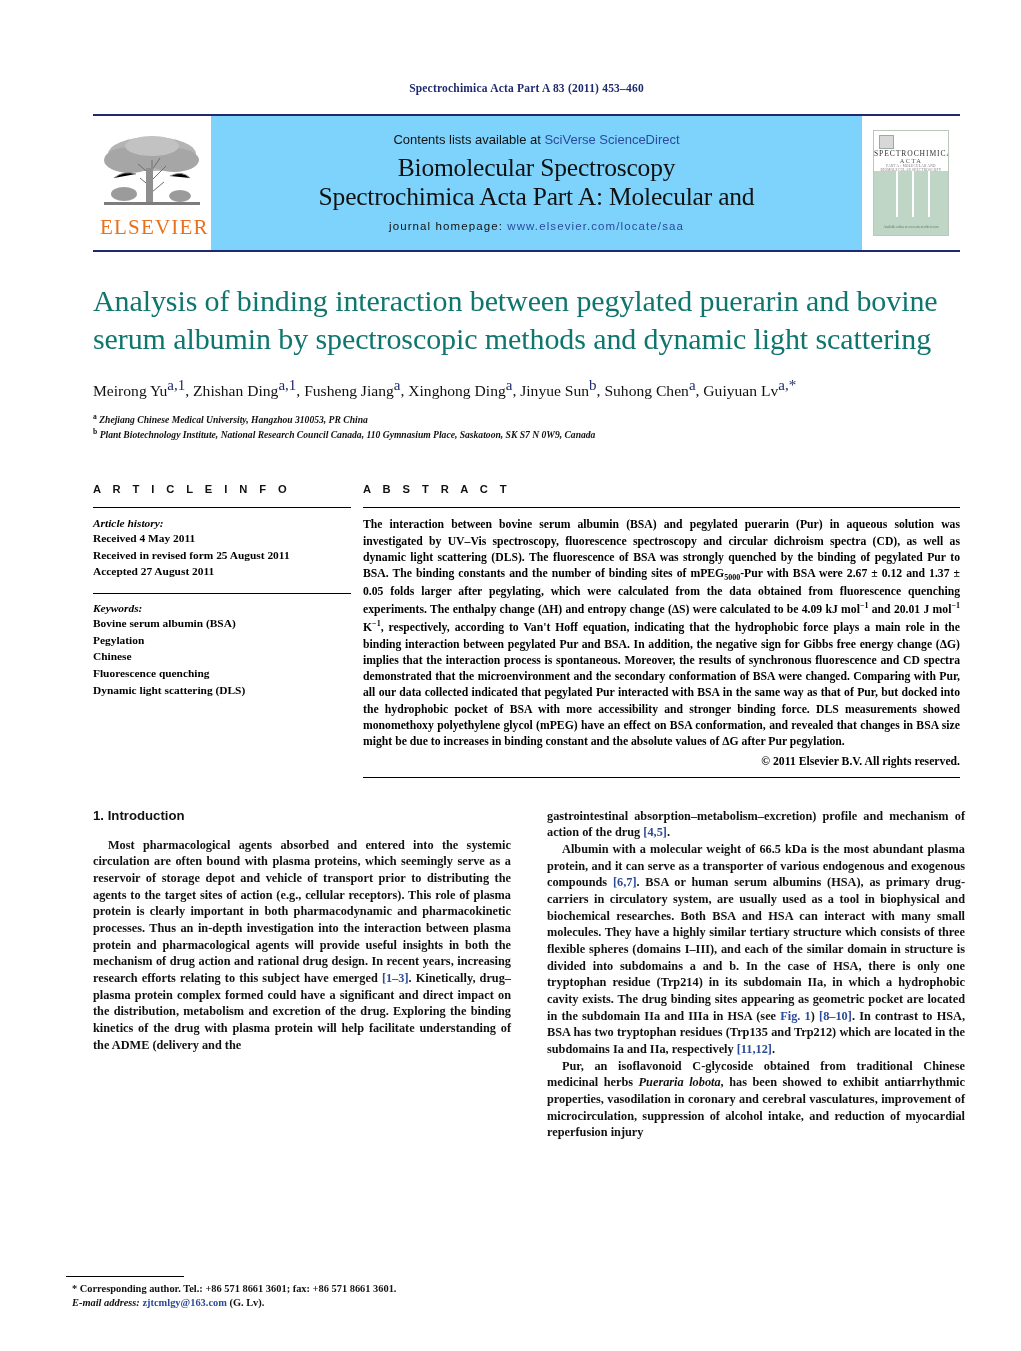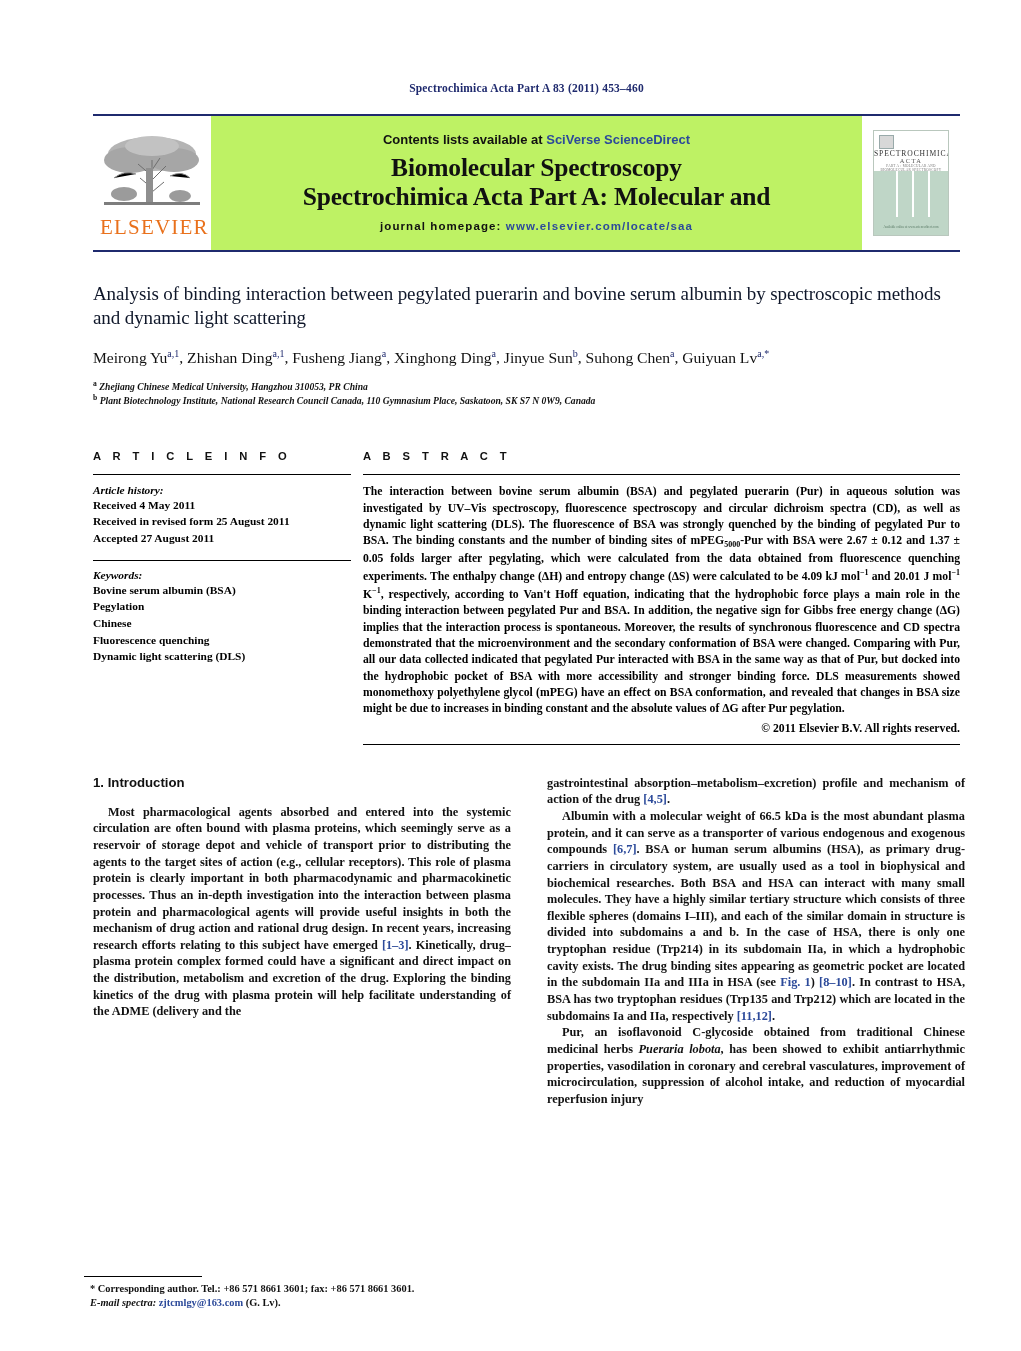--- a/index.html
+++ b/index.html
@@ -47,28 +47,27 @@
     flex: 0 0 118px;
     display: flex;
     flex-direction: column;
     align-items: center;
     justify-content: center;
     padding: 4px 0 2px 0;
     box-sizing: border-box;
   }
   .mh-center {
     flex: 1 1 auto;
-    background: #bef264;
+    background: #7dd3fc;
     display: flex;
     flex-direction: column;
     align-items: center;
     justify-content: center;
     padding: 6px 10px 8px 10px;
     box-sizing: border-box;
-    font-weight: bold;
   }
   .mh-right {
     width: 98px;
     flex: 0 0 98px;
     display: flex;
     align-items: center;
     justify-content: center;
   }
 
   .contents-line {
@@ -177,35 +176,35 @@
     position: absolute;
     bottom: 6px; left: 0; right: 0;
     text-align: center;
     font-size: 3.2px;
     color: #5a7a66;
   }
 
   
   .title-block { margin: 30px 77px 0 77px; }
   h1.paper-title {
-    font-size: 19px;
+    font-size: 30px;
     line-height: 1.28;
     font-weight: normal;
     margin: 0 0 16px 0;
-    color: #0f172a;
+    color: #0f766e;
     font-family: "Liberation Serif", serif;
     letter-spacing: -.1px;
   }
   .authors {
     font-size: 15.6px;
     line-height: 1.4;
     color: #111;
     margin-bottom: 10px;
   }
-  .authors sup { font-size: 10px; color: #1f2a6e; }
+  .authors sup { font-size: 15px; color: #1f2a6e; }
   .affil {
     font-size: 9.6px;
     font-style: italic;
     font-weight: bold;
     line-height: 1.42;
     color: #111;
   }
   .affil sup { font-style: normal; font-size: 7.6px; }
 
   
@@ -285,21 +284,21 @@
     font-weight: bold;
   }
   p.body + p.body { text-indent: 15px; }
   p.body.first { text-indent: 15px; }
   .ref { color: #2c4a9a; }
   .ital { font-style: italic; }
 
   
   .footnotes {
     position: absolute;
-    left: 84px;
+    left: 66px;
     bottom: 73px;
     width: 418px;
   }
   .fn-rule {
     border-top: 1px solid #000;
     width: 118px;
     margin-bottom: 5px;
   }
   .fn {
     font-size: 10.4px;
@@ -441,16 +440,16 @@
     <div class="bcol">
       <p class="body"><span>gastrointestinal absorption–metabolism–excretion) profile and mechanism of action of the drug </span><span class="ref">[4,5]</span><span>.</span></p>
       <p class="body"><span>Albumin with a molecular weight of 66.5 kDa is the most abundant plasma protein, and it can serve as a transporter of various endogenous and exogenous compounds </span><span class="ref">[6,7]</span><span>. BSA or human serum albumins (HSA), as primary drug-carriers in circulatory system, are usually used as a tool in biophysical and biochemical researches. Both BSA and HSA can interact with many small molecules. They have a highly similar tertiary structure which consists of three flexible spheres (domains I–III), and each of the similar domain in structure is divided into subdomains a and b. In the case of HSA, there is only one tryptophan residue (Trp214) in its subdomain IIa, in which a hydrophobic cavity exists. The drug binding sites appearing as geometric pocket are located in the subdomain IIa and IIIa in HSA (see </span><span class="ref">Fig. 1</span><span>) </span><span class="ref">[8–10]</span><span>. In contrast to HSA, BSA has two tryptophan residues (Trp135 and Trp212) which are located in the subdomains Ia and IIa, respectively </span><span class="ref">[11,12]</span><span>.</span></p>
       <p class="body"><span>Pur, an isoflavonoid C-glycoside obtained from traditional Chinese medicinal herbs </span><span class="ital">Pueraria lobota</span><span>, has been showed to exhibit antiarrhythmic properties, vasodilation in coronary and cerebral vasculatures, improvement of microcirculation, suppression of alcohol intake, and reduction of myocardial reperfusion injury</span></p>
     </div>
   </div>
 
   <div class="footnotes">
     <div class="fn-rule"></div>
     <div class="fn">* Corresponding author. Tel.: +86 571 8661 3601; fax: +86 571 8661 3601.</div>
-    <div class="fn"><span class="em">E-mail spectra:</span> <span class="lnk">zjtcmlgy@163.com</span> <span>(G. Lv).</span></div>
+    <div class="fn"><span class="em">E-mail address:</span> <span class="lnk">zjtcmlgy@163.com</span> <span>(G. Lv).</span></div>
   </div>
 
 </div>
 
 </body></html>

